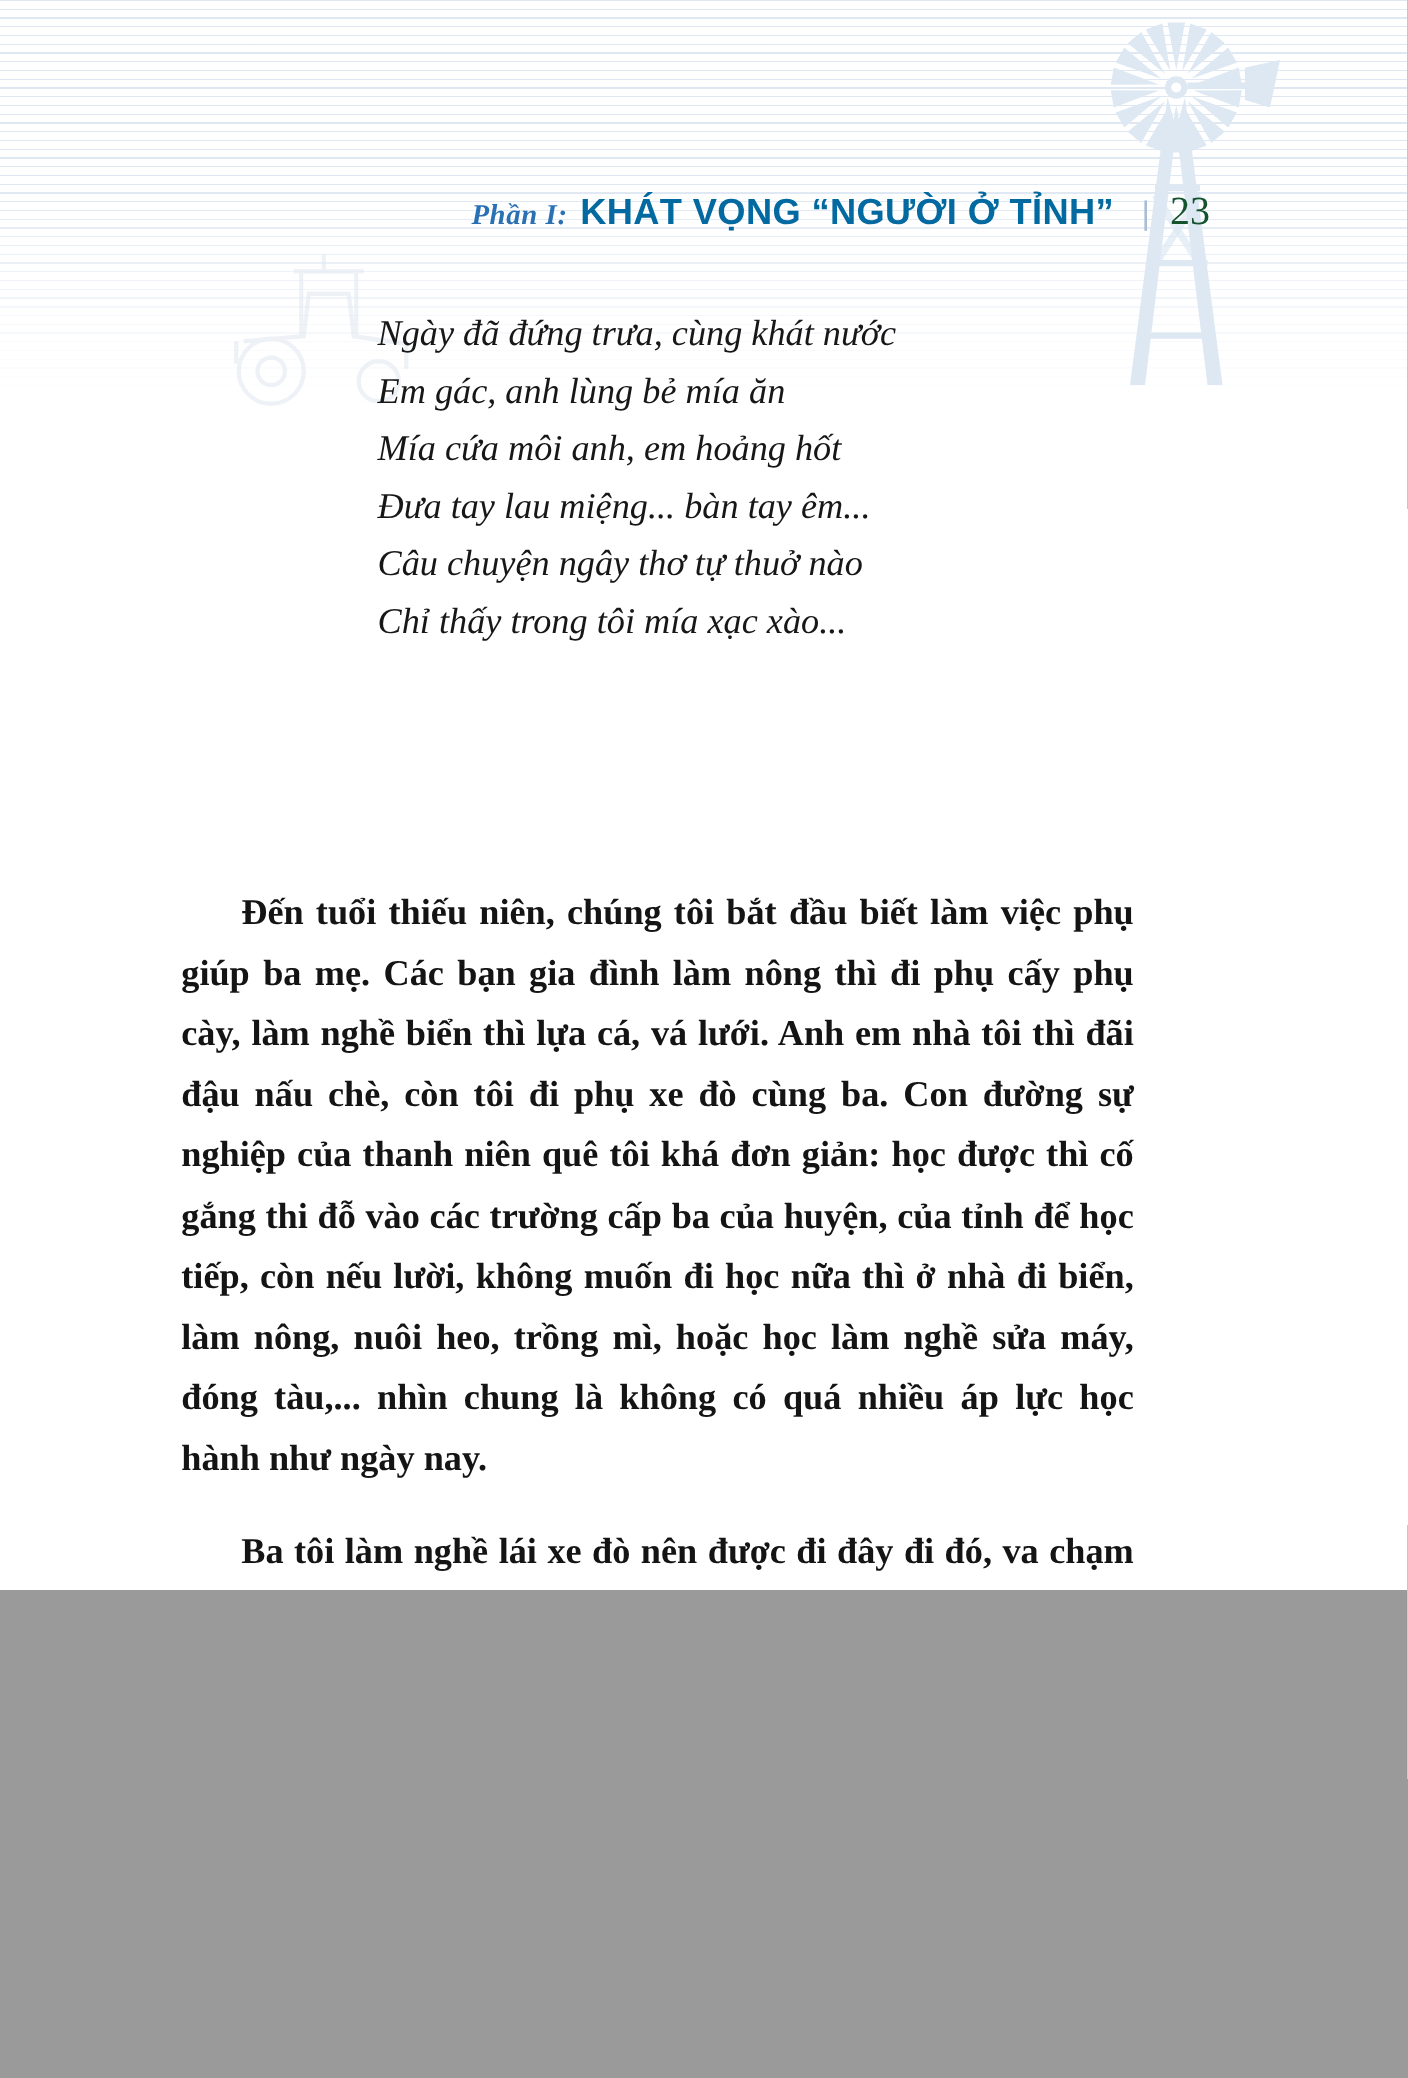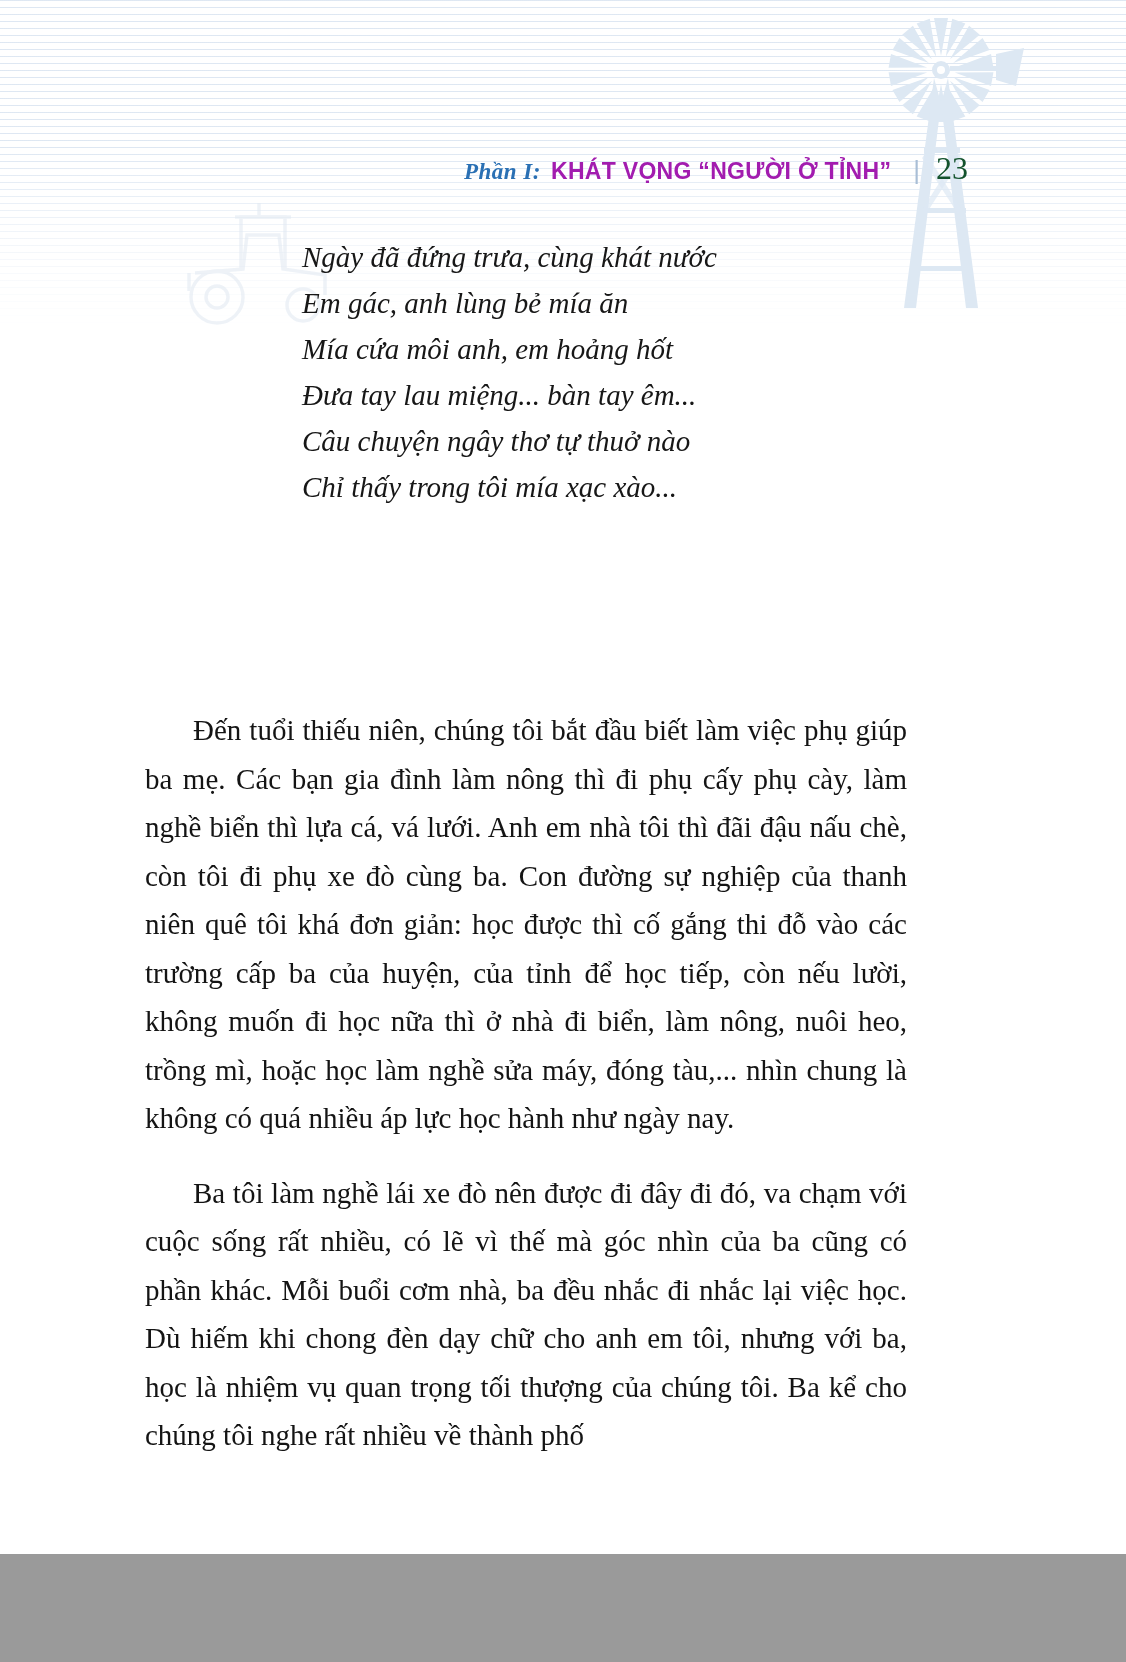--- a/index.html
+++ b/index.html
@@ -1,18 +1,18 @@
 <!DOCTYPE html>
 <html lang="vi"><head>
 <meta charset="utf-8">
 <style>
   html,body{margin:0;padding:0;background:#9a9a9a;}
   .page{
     position:relative;
-    width:1126px;height:1554px;
+    width:1126px;height:1272px;
     margin:0 auto;
     background:#ffffff;
     overflow:hidden;
     font-family:"Liberation Serif","DejaVu Serif",serif;
     color:#151515;
   }
   
   .stripes{
     position:absolute;left:0;top:0;width:100%;height:330px;
     background:
@@ -29,41 +29,41 @@
     position:absolute;top:150px;right:158px;
     display:flex;align-items:baseline;white-space:nowrap;
   }
   .part-label{
     font-family:"Liberation Serif","DejaVu Serif",serif;
     font-style:italic;font-weight:600;
     font-size:23px;color:#2a70b4;margin-right:10px;letter-spacing:.5px;
   }
   .part-title{
     font-family:"Liberation Sans","DejaVu Sans",sans-serif;
-    font-weight:bold;font-size:23px;color:#a21caf;letter-spacing:.3px;
+    font-weight:bold;font-size:29px;color:#0369a1;letter-spacing:.3px;
   }
   .header-sep{
     font-family:"Liberation Sans","DejaVu Sans",sans-serif;
     font-weight:300;font-size:26px;color:#a9bed6;margin:0 16px 0 22px;
   }
   .page-number{
     font-family:"Liberation Serif","DejaVu Serif",serif;
     font-size:32px;color:#14532d;
   }
   
   .poem{
-    position:absolute;left:302px;top:234px;width:560px;
+    position:absolute;left:302px;top:244px;width:560px;
     font-style:italic;font-size:29px;line-height:46px;color:#171717;
   }
   
   .body-text{
     position:absolute;left:145px;top:706px;width:762px;
     font-size:29px;line-height:48.5px;text-align:justify;color:#141414;
   }
-  .body-text p{margin:0;text-indent:48px;}
+  .body-text p{margin:0;text-indent:48px;font-weight:bold;}
   .body-text p + p{margin-top:26px;}
 </style>
 </head>
 <body>
 
 <div class="page">
 
   <div class="stripes"></div>
 
   <svg class="windmill" viewBox="0 0 190 300" aria-hidden="true">

